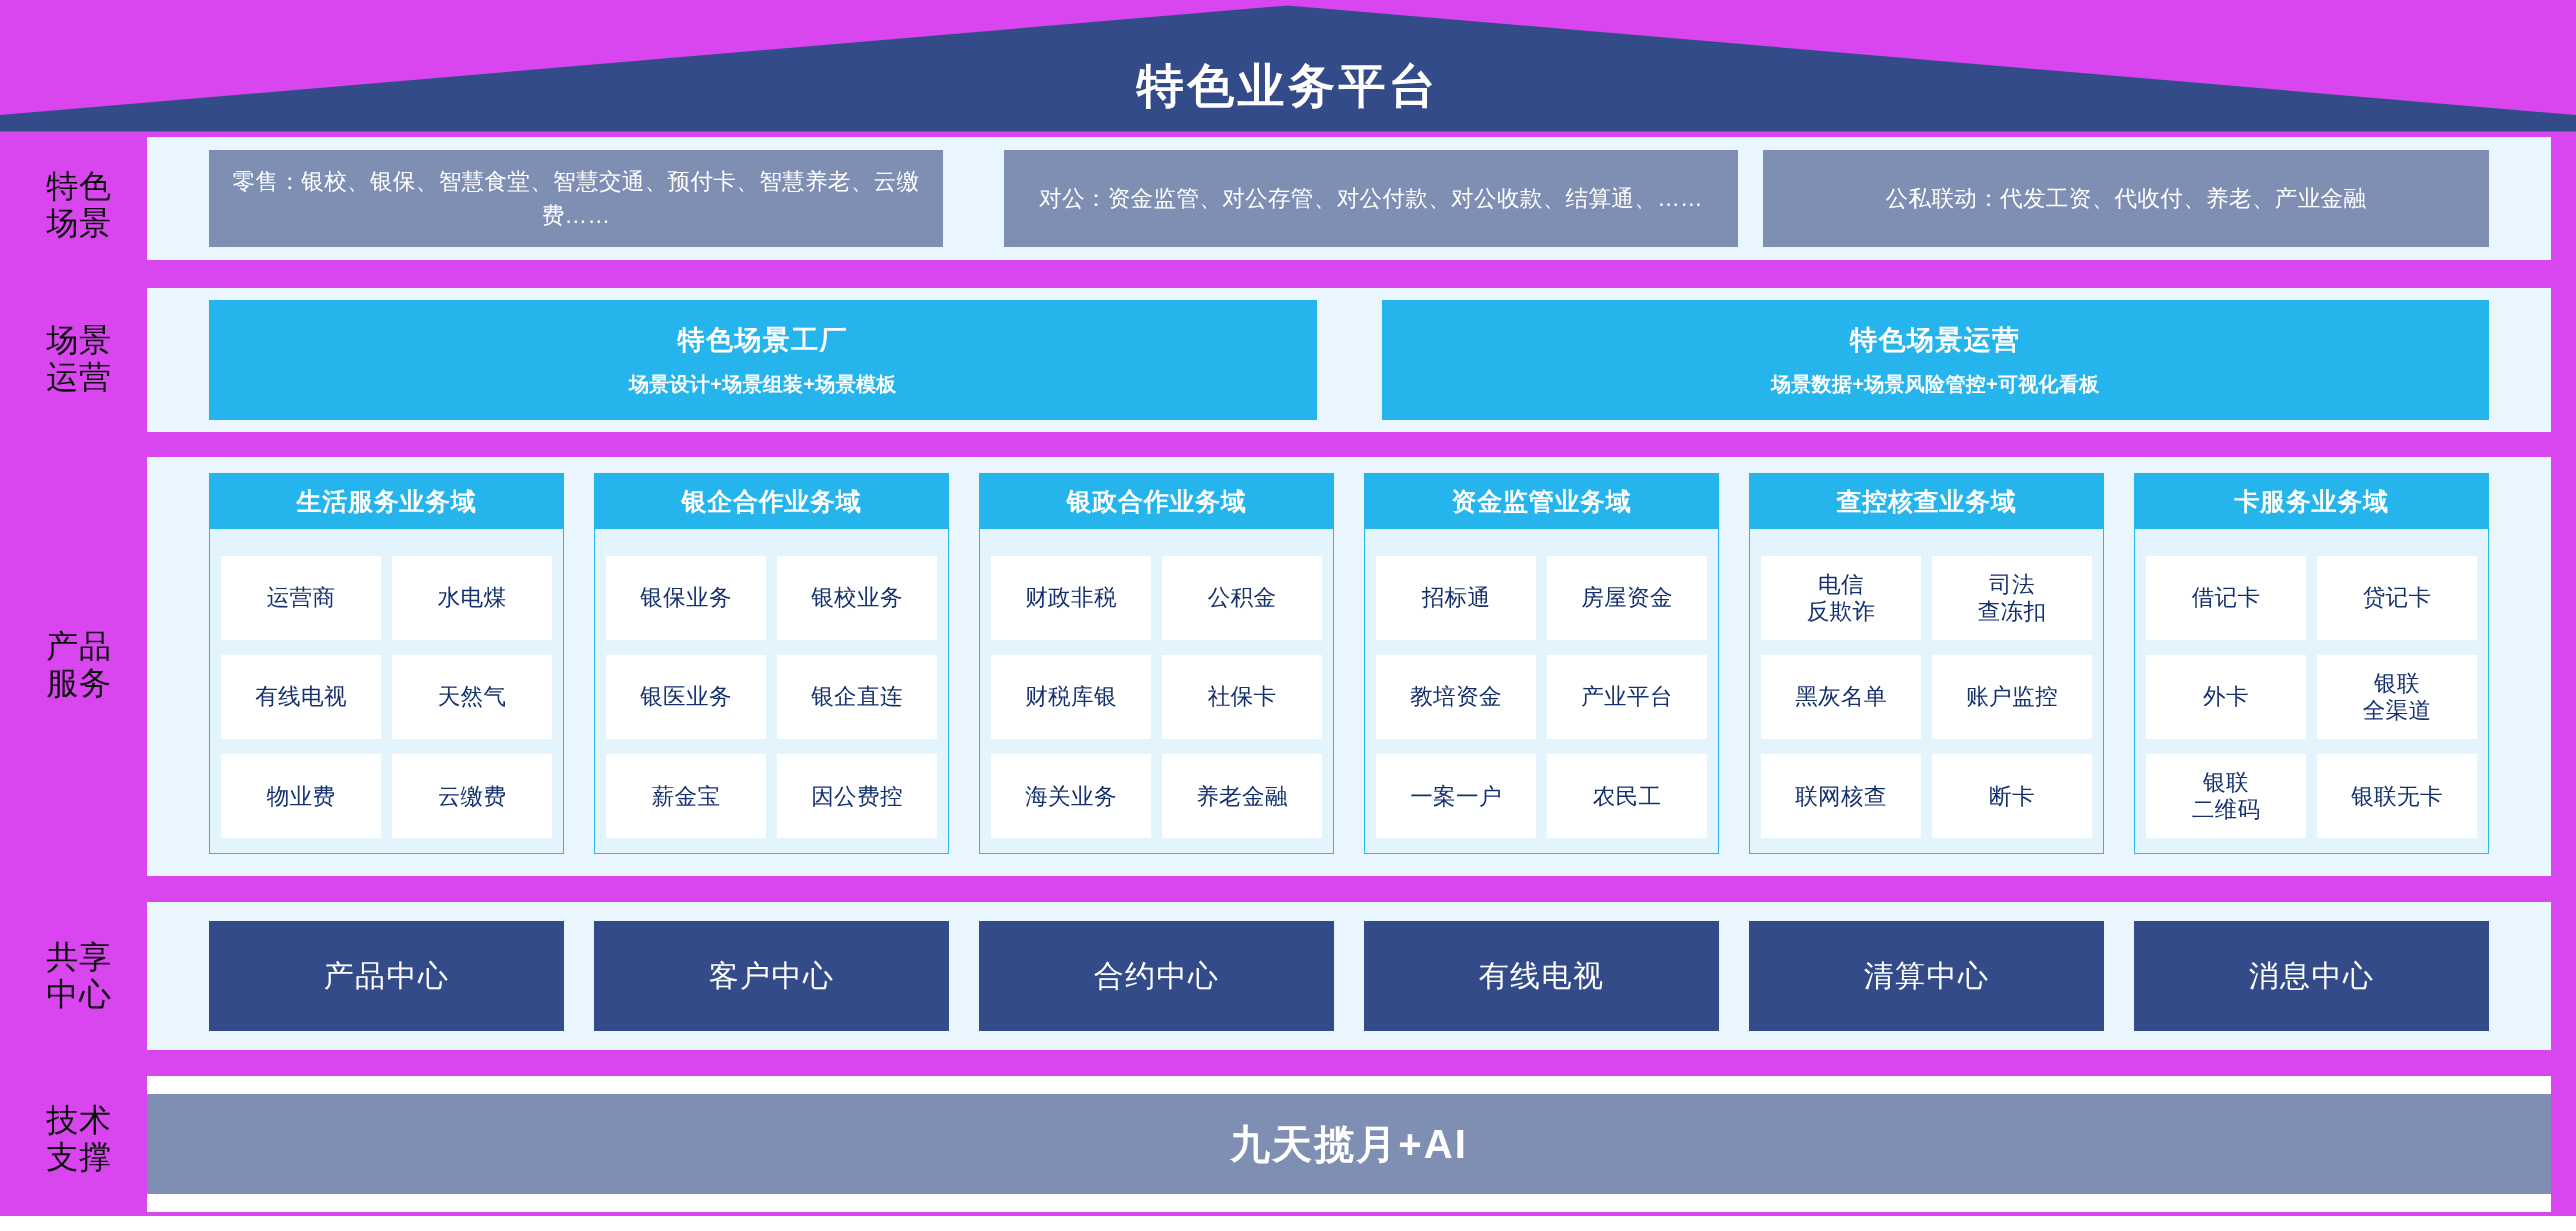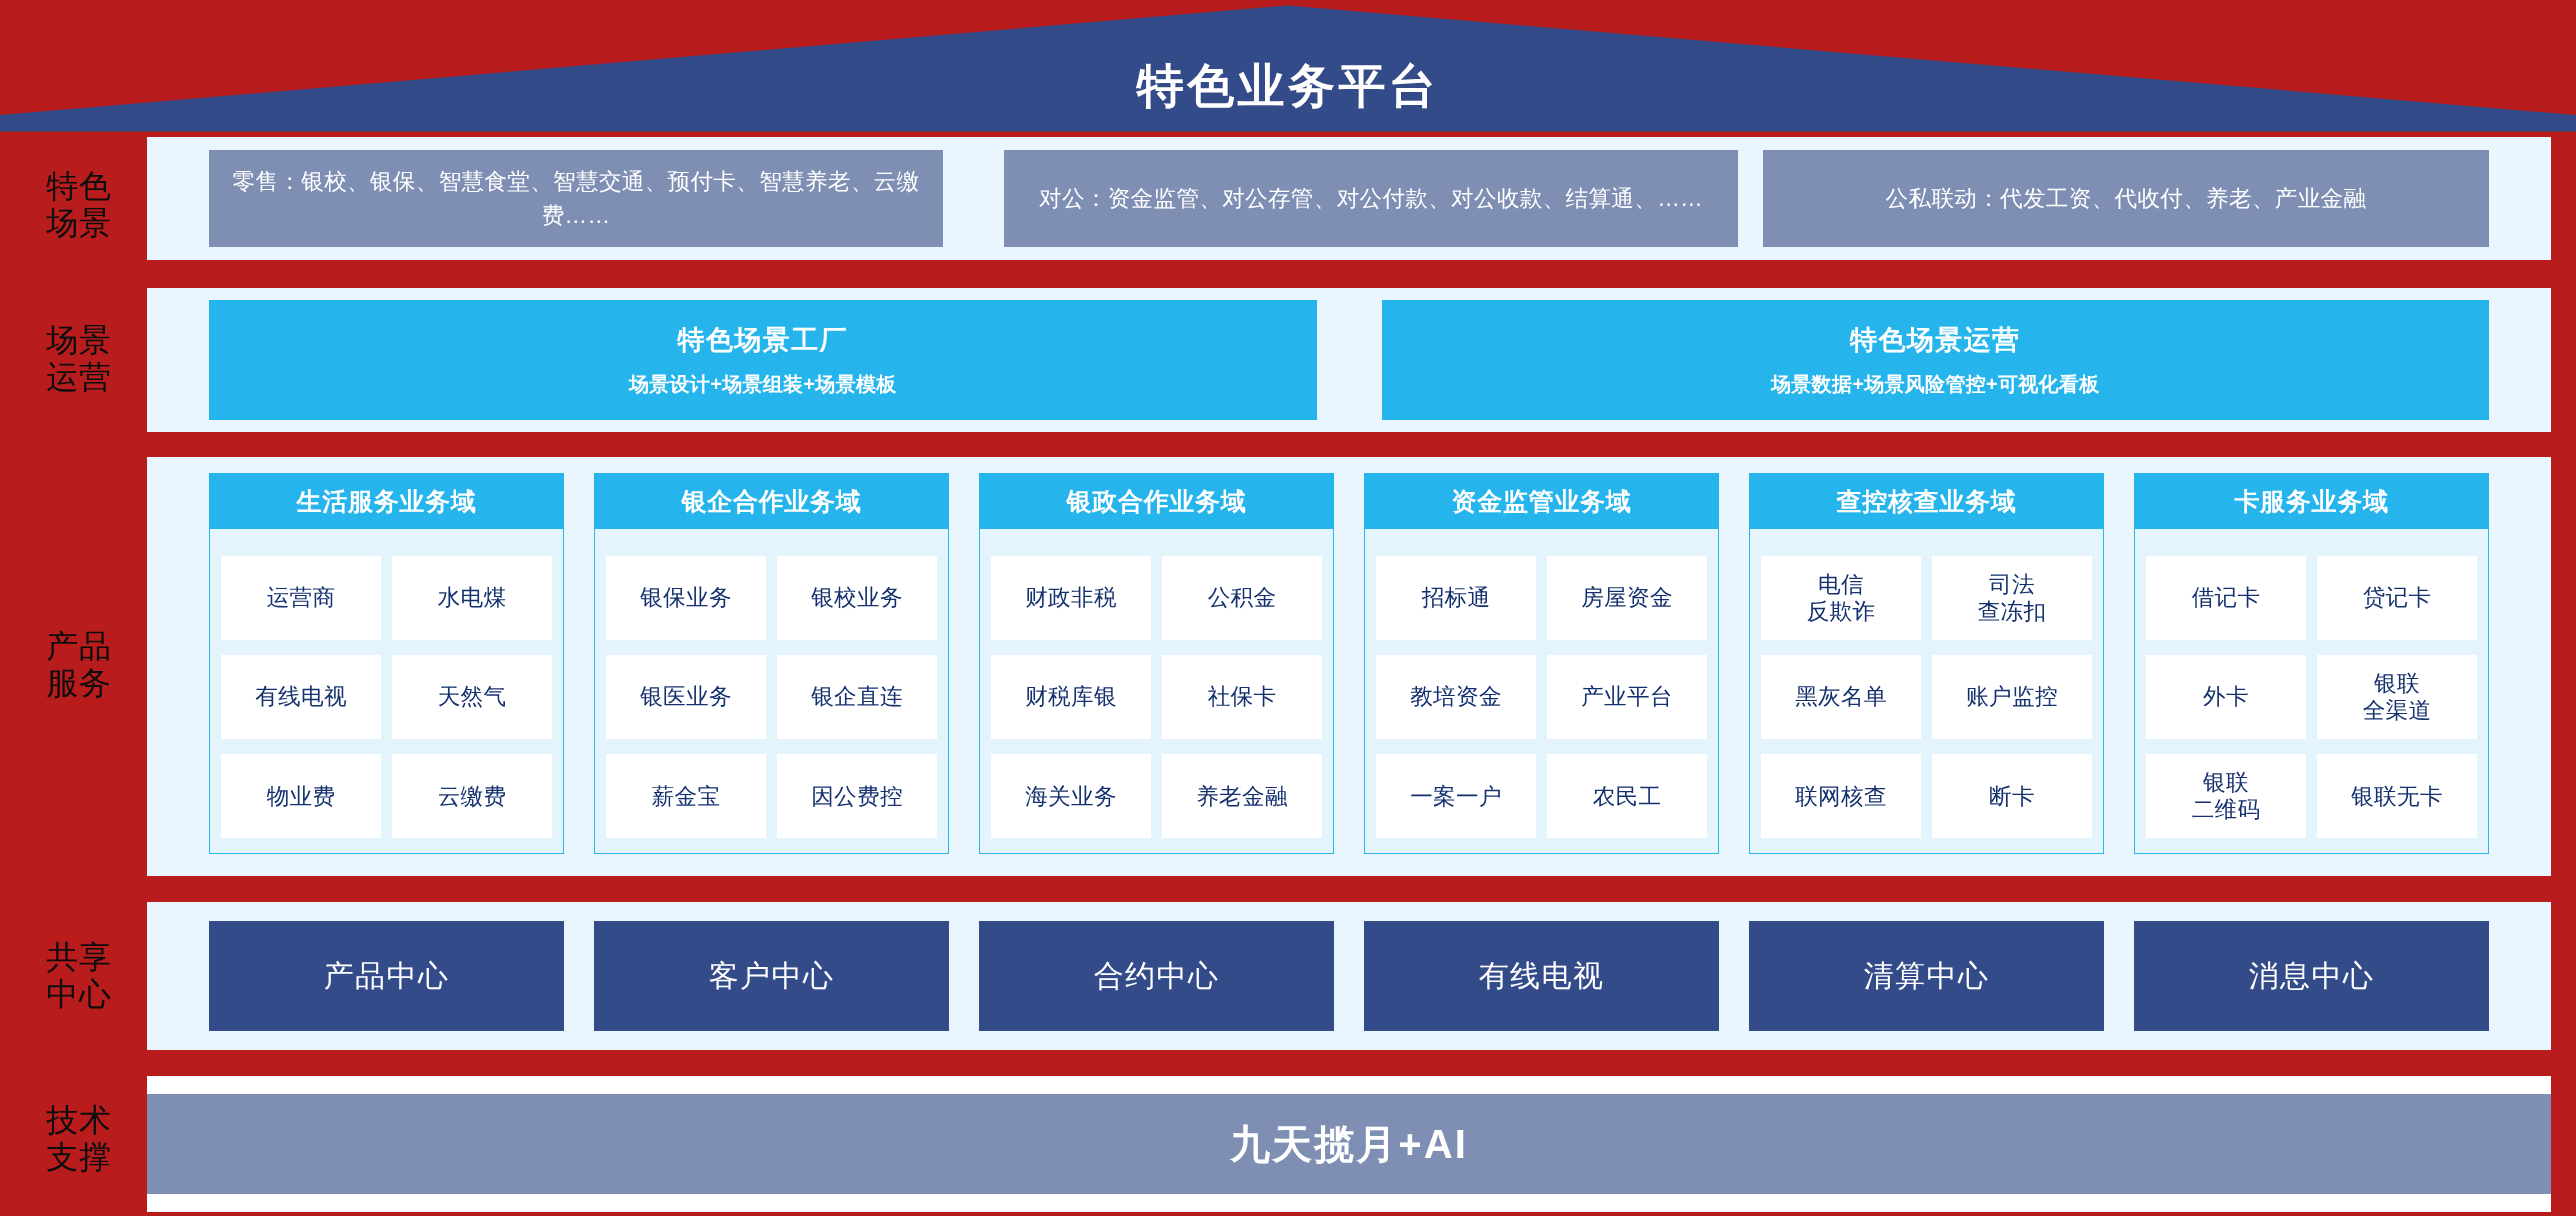--- a/index.html
+++ b/index.html
@@ -10,21 +10,21 @@
     height: 1232px;
     background: #ffffff;
     font-family: "Liberation Sans", "DejaVu Sans", sans-serif;
     overflow: hidden;
   }
 
   .canvas {
     position: relative;
     width: 2576px;
     height: 1216px;
-    background: #b91c1c;
+    background: #d946ef;
   }
 
   
   .roof-wrap {
     position: absolute;
     left: 0; top: 0;
     width: 2576px;
     height: 137px;
   }
   .roof-svg { display: block; width: 2576px; height: 137px; }

